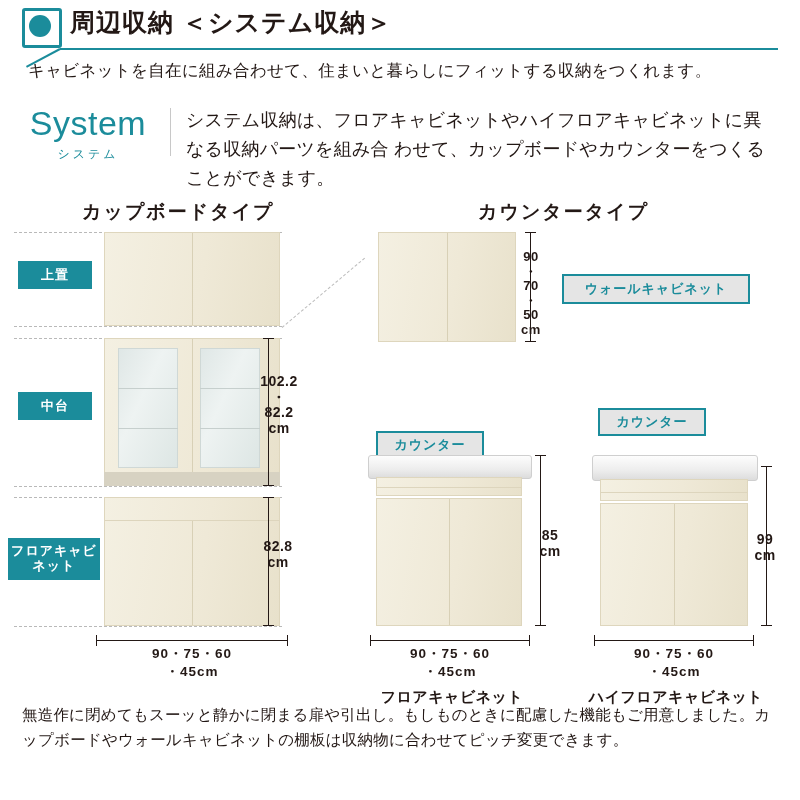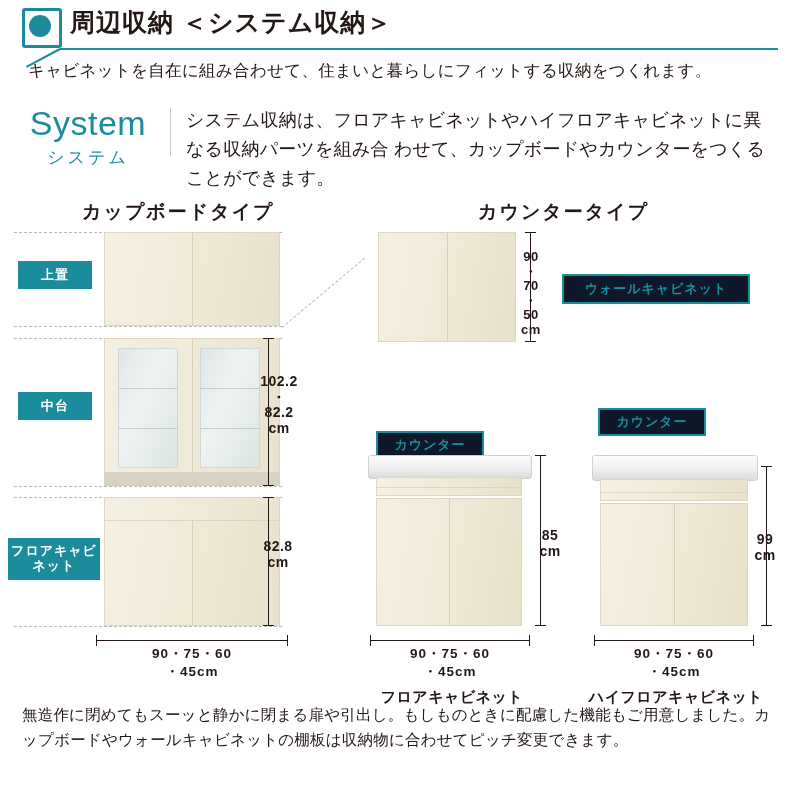--- a/index.html
+++ b/index.html
@@ -37,21 +37,21 @@
 
   .lead{
     position:absolute;left:28px;top:58px;width:750px;
     font-size:16.5px;line-height:1.5;letter-spacing:0.3px;
   }
 
   
   .sys{position:absolute;left:18px;top:106px;width:762px;}
   .sys-label{position:absolute;left:0;top:0;width:140px;text-align:center;}
   .sys-en{font-size:34px;color:#1b8c9b;letter-spacing:0.5px;font-weight:400;line-height:1;}
-  .sys-jp{font-size:17px;color:#1b8c9b;letter-spacing:3px;margin-top:6px;}
+  .sys-jp{font-size:12px;color:#1b8c9b;letter-spacing:3px;margin-top:6px;}
   .sys-divider{position:absolute;left:152px;top:2px;width:1px;height:48px;background:#c8c8c8;}
   .sys-text{
     position:absolute;left:168px;top:0;width:594px;
     font-size:18px;line-height:1.62;letter-spacing:0.2px;
   }
 
   
   .sec-title{
     position:absolute;font-size:19px;font-weight:bold;letter-spacing:2px;margin-top:9px;
   }
@@ -59,21 +59,21 @@
   #t-counter{left:478px;top:190px;}
 
   
   .tag{
     position:absolute;background:#1b8c9b;color:#ffffff;
     font-size:13px;font-weight:bold;letter-spacing:1px;
     display:flex;align-items:center;justify-content:center;text-align:center;
     line-height:1.15;
   }
   .tag-outline{
-    position:absolute;background:#0f172a;color:#1b8c9b;
+    position:absolute;background:#e5e5e5;color:#1b8c9b;
     border:2px solid #1b8c9b;font-size:13px;font-weight:bold;letter-spacing:1px;
     display:flex;align-items:center;justify-content:center;text-align:center;
   }
 
   
   .gl{position:absolute;height:0;border-top:1px dashed #b9b9b9;}
 
   
   .cab{position:absolute;box-sizing:border-box;}
   .door{

